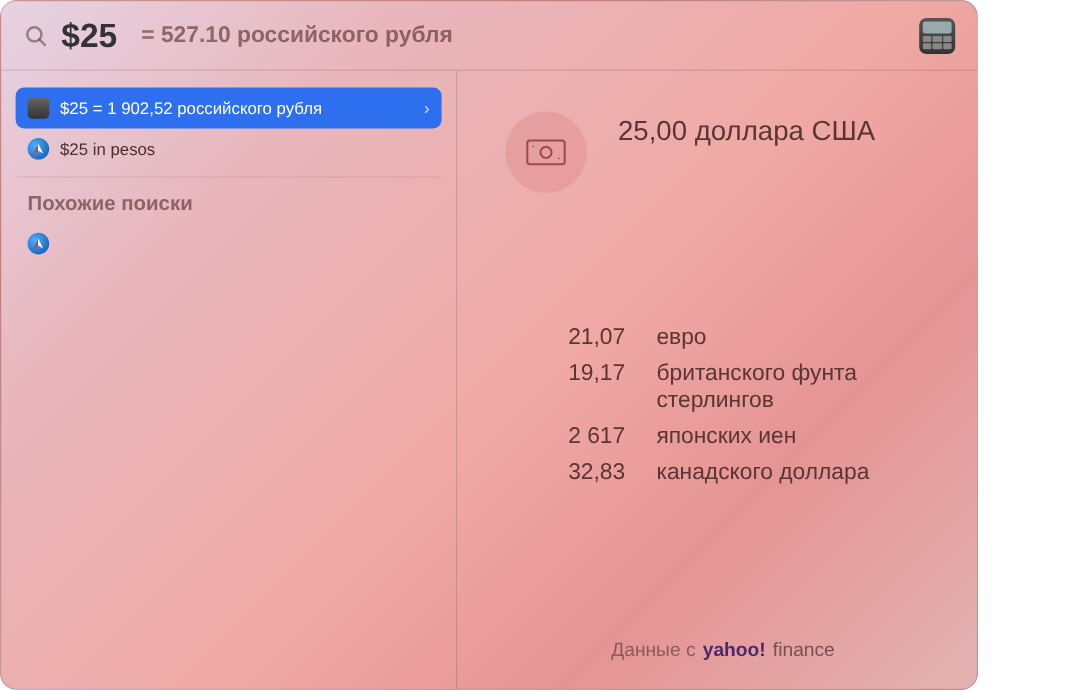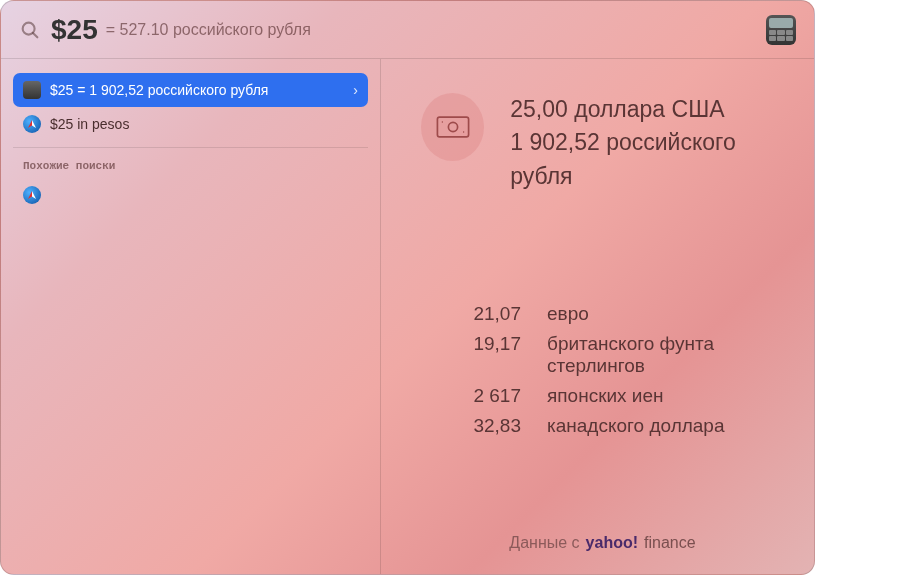--- a/index.html
+++ b/index.html
@@ -14,21 +14,21 @@
   }
   .searchbar {
     height: 58px;
     display: flex; align-items: center;
     padding: 0 18px;
     border-bottom: 1px solid rgba(0,0,0,0.12);
   }
   .search-icon { width: 22px; height: 22px; color: rgba(90,60,60,0.55); flex: none; }
   .search-icon svg { width: 100%; height: 100%; display:block; }
   .query { margin-left: 10px; font-size: 28px; font-weight: 600; color: #333; }
-  .query-suffix { font-size: 16px; font-weight: 400; color: rgba(80,40,40,0.6); margin-left: 8px; }
+  .query-suffix { font-size: 19px; font-weight: 700; color: rgba(80,40,40,0.6); margin-left: 20px; }
   .app-icon {
     margin-left: auto;
     width: 30px; height: 30px;
     background: linear-gradient(#555,#333);
     border-radius: 6px;
     display:flex; flex-direction:column; align-items:center; justify-content:center;
     padding:3px; gap:2px;
   }
   .app-icon .screen { width:100%; height:40%; background:#9aa; border-radius:2px; }
   .app-icon .keys { width:100%; height:48%; display:grid; grid-template-columns:repeat(3,1fr); grid-template-rows:repeat(2,1fr); gap:1px; }
@@ -56,26 +56,25 @@
   .calc-mini { background: linear-gradient(#666,#333); border-radius:4px; display:grid; grid-template-rows:40% 60%; padding:1px; gap:1px;}
   .calc-mini .s{background:#9aa;border-radius:1px;}
   .calc-mini .k{display:grid;grid-template-columns:repeat(2,1fr);grid-template-rows:repeat(2,1fr);gap:1px;}
   .calc-mini .k span{background:#888;border-radius:0.5px;}
   .compass { width:18px;height:18px;border-radius:50%;background:radial-gradient(circle at 35% 35%, #4db0ff, #0a4fa0);display:flex;align-items:center;justify-content:center;}
   .compass::after{content:"";width:8px;height:8px;background:conic-gradient(#fff 0 50%, #e03030 50% 100%);clip-path:polygon(50% 0,100% 100%,50% 70%,0 100%);}
   .result-text { white-space: nowrap; overflow:hidden; text-overflow:ellipsis; flex:1; }
   .result.selected .chev { color: rgba(255,255,255,0.85); }
   .chev { color: rgba(0,0,0,0.35); font-size:14px; }
   .section-label {
-    font-size: 11px; font-weight:600;
+    font-size: 17px; font-weight:600;
     color: rgba(90,50,50,0.65);
     padding: 12px 10px 6px;
     border-top: 1px solid rgba(0,0,0,0.1);
     margin-top: 6px;
-    font-family: Liberation Mono, monospace;
   }
 
   .detail { flex:1; padding: 34px 30px 18px 40px; position:relative; display:flex; flex-direction:column;}
   .hero { display:flex; align-items:flex-start; gap: 26px; }
   .hero-icon {
     width: 68px; height: 68px; border-radius: 50%;
     background: rgba(220,130,130,0.35);
     display:flex; align-items:center; justify-content:center;
     color: #9e4b4b;
   }
@@ -166,21 +165,20 @@
         <div class="hero-icon">
           <svg viewBox="0 0 48 32" fill="none" stroke="currentColor" stroke-width="2.4">
             <rect x="2" y="2" width="44" height="28" rx="3"></rect>
             <circle cx="24" cy="16" r="6.5"></circle>
             <circle cx="9" cy="9" r="1" fill="currentColor" stroke="none"></circle>
             <circle cx="39" cy="23" r="1" fill="currentColor" stroke="none"></circle>
           </svg>
         </div>
         <div class="hero-text">
           <span class="hero-line1">25,00 доллара США</span>
-          <span class="hero-line2">1 902,52 российского рубля</span>
         </div>
       </div>
 
       <div class="table">
         <div class="amt">21,07</div>
         <div class="cur">евро</div>
         <div class="amt">19,17</div>
         <div class="cur">британского фунта стерлингов</div>
         <div class="amt">2 617</div>
         <div class="cur">японских иен</div>

